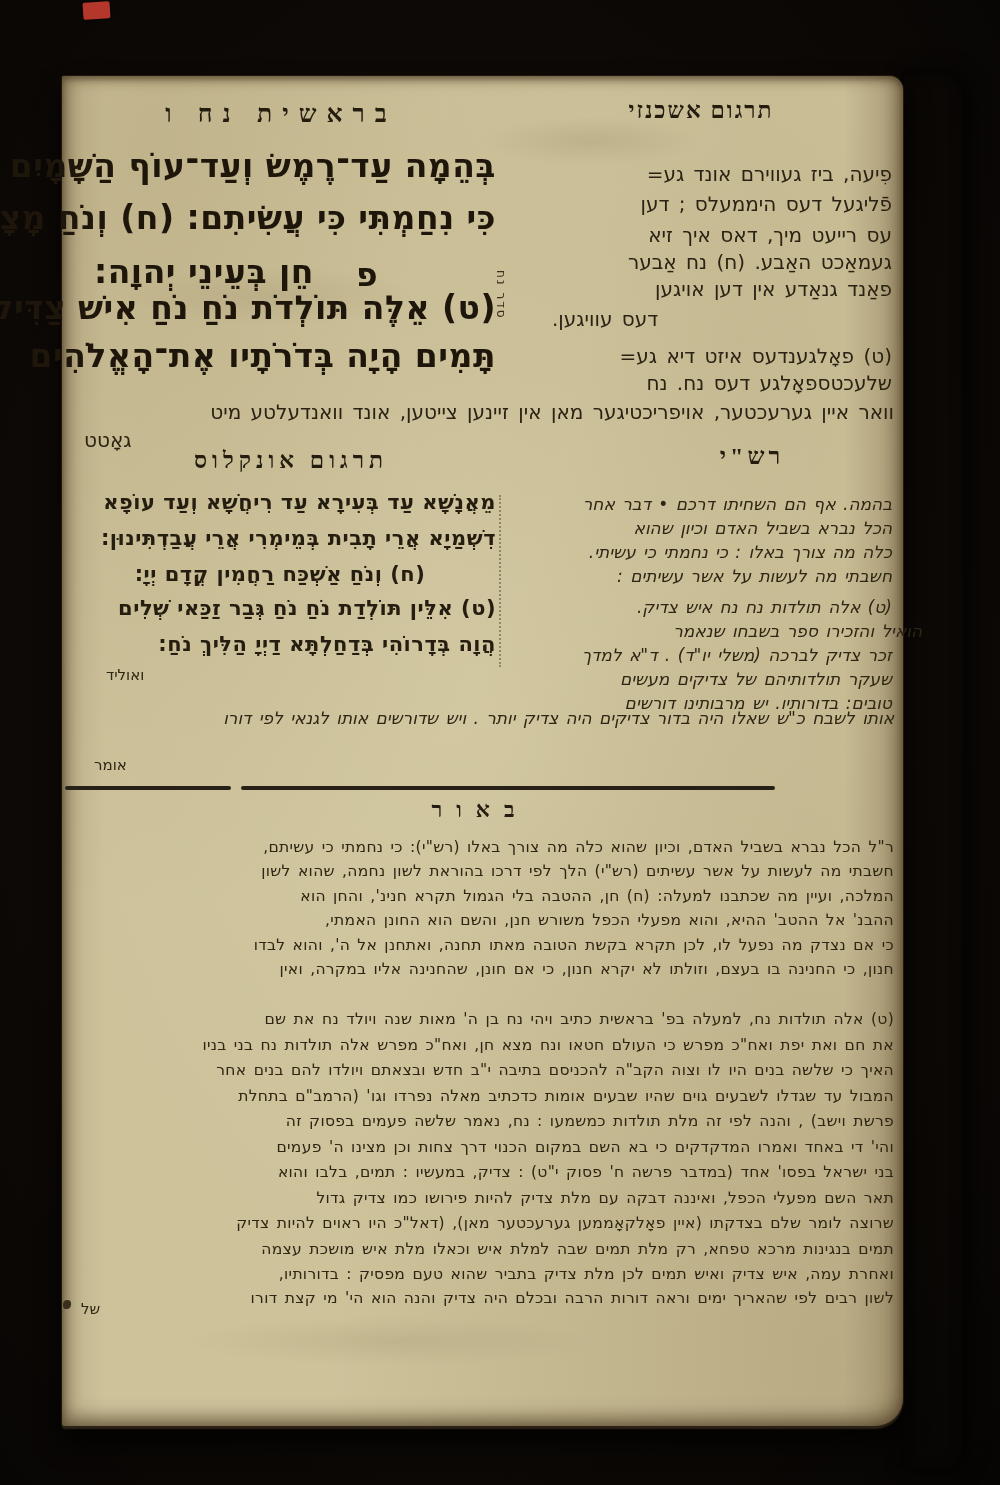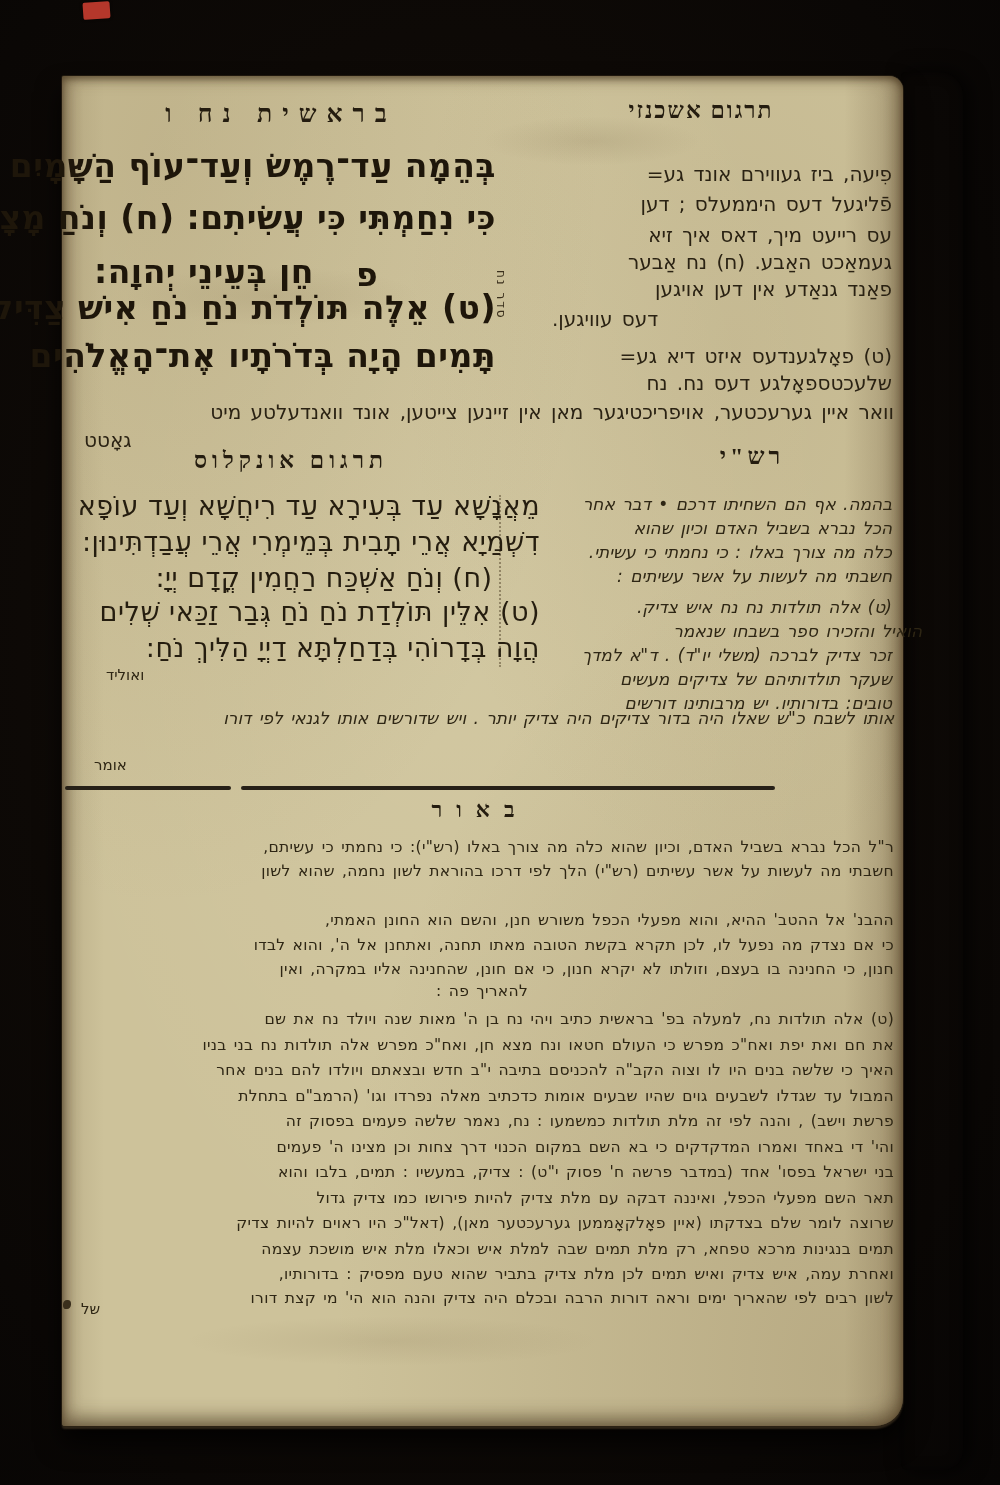--- a/index.html
+++ b/index.html
@@ -32,21 +32,21 @@
   .hdr-left{left:54px;top:24px;width:330px;text-align:center;font-size:25px;letter-spacing:10px;}
   .hdr-ashk{left:448px;top:22px;width:382px;text-align:center;font-size:23px;letter-spacing:2px;}
   .hdr-onk{left:94px;top:372px;width:270px;text-align:center;font-size:23px;letter-spacing:5px;}
   .hdr-rashi{left:620px;top:367px;width:140px;text-align:center;font-size:24px;letter-spacing:4px;}
   .hdr-biur{left:4px;top:721px;width:828px;text-align:center;font-size:22px;letter-spacing:14px;}
   .Lcol{left:2px;width:432px;text-align:right;}
   .Rcol{left:448px;width:382px;text-align:right;}
   .wide{left:8px;width:824px;text-align:right;}
   .big{font-size:33px;font-weight:bold;letter-spacing:.5px;color:#1e160a;}
   .yd{font-size:20px;word-spacing:3px;color:#2a2213;}
-  .tg{font-size:27px;font-weight:400;letter-spacing:.5px;color:#251d0f;padding-left:44px;}
+  .tg{font-size:21px;font-weight:700;letter-spacing:.5px;color:#251d0f;}
   .rs{font-size:17px;word-spacing:2px;color:#2e2614;font-style:italic;}
   .br{font-size:15.5px;letter-spacing:.3px;word-spacing:2px;color:#2e2614;}
   .cw{font-size:15px;color:#2e2614;}
   .rule{position:absolute;height:4px;background:#262017;border-radius:2px;}
   .gutter-rule{position:absolute;left:437px;top:419px;height:172px;width:0;
     border-left:2px dotted rgba(70,55,30,.45);}
   .gutter-txt{position:absolute;left:432px;top:194px;writing-mode:vertical-rl;
     font-size:12px;color:#3a2f1c;letter-spacing:2px;}
   .pmark{position:absolute;left:1px;top:1224px;width:8px;height:9px;background:#3a2f1c;
     border-radius:50% 40% 50% 40%;}
@@ -110,24 +110,24 @@
     <div class="hx rs Rcol" style="top:617px">טובים: בדורותיו. יש מרבותינו דורשים</div>
     <div class="hx rs wide" style="top:632px;width:824px">אותו לשבח כ"ש שאלו היה בדור צדיקים היה צדיק יותר . ויש שדורשים אותו לגנאי לפי דורו</div>
     <div class="hx cw" style="left:32px;top:680px">אומר</div>
 
     <div class="rule" style="left:3px;top:710px;width:166px"></div>
     <div class="rule" style="left:179px;top:710px;width:534px"></div>
 
     <div class="hx hdr hdr-biur">באור</div>
     <div class="hx br wide" style="top:762px">ר"ל הכל נברא בשביל האדם, וכיון שהוא כלה מה צורך באלו (רש"י): כי נחמתי כי עשיתם,</div>
     <div class="hx br wide" style="top:786px">חשבתי מה לעשות על אשר עשיתים (רש"י) הלך לפי דרכו בהוראת לשון נחמה, שהוא לשון</div>
+    <div class="hx br wide" style="top:811px">המלכה, ועיין מה שכתבנו למעלה: (ח) חן, ההטבה בלי הגמול תקרא חנינ', והחן הוא</div>
     <div class="hx br wide" style="top:835px">ההבנ' אל ההטב' ההיא, והוא מפעלי הכפל משורש חנן, והשם הוא החונן האמתי,</div>
     <div class="hx br wide" style="top:860px">כי אם נצדק מה נפעל לו, לכן תקרא בקשת הטובה מאתו תחנה, ואתחנן אל ה', והוא לבדו</div>
     <div class="hx br wide" style="top:884px">חנון, כי החנינה בו בעצם, וזולתו לא יקרא חנון, כי אם חונן, שהחנינה אליו במקרה, ואין</div>
-    <div class="hx br wide" style="top:906px;text-align:center">להאריך פה :</div>
 
     <div class="hx br wide" style="top:934px">(ט) אלה תולדות נח, למעלה בפ' בראשית כתיב ויהי נח בן ה' מאות שנה ויולד נח את שם</div>
     <div class="hx br wide" style="top:960px">את חם ואת יפת ואח"כ מפרש כי העולם חטאו ונח מצא חן, ואח"כ מפרש אלה תולדות נח בני בניו</div>
     <div class="hx br wide" style="top:985px">האיך כי שלשה בנים היו לו וצוה הקב"ה להכניסם בתיבה י"ב חדש ובצאתם ויולדו להם בנים אחר</div>
     <div class="hx br wide" style="top:1011px">המבול עד שגדלו לשבעים גוים שהיו שבעים אומות כדכתיב מאלה נפרדו וגו' (הרמב"ם בתחלת</div>
     <div class="hx br wide" style="top:1036px">פרשת וישב) , והנה לפי זה מלת תולדות כמשמעו : נח, נאמר שלשה פעמים בפסוק זה</div>
     <div class="hx br wide" style="top:1062px">והי' די באחד ואמרו המדקדקים כי בא השם במקום הכנוי דרך צחות וכן מצינו ה' פעמים</div>
     <div class="hx br wide" style="top:1087px">בני ישראל בפסו' אחד (במדבר פרשה ח' פסוק י"ט) : צדיק, במעשיו : תמים, בלבו והוא</div>
     <div class="hx br wide" style="top:1113px">תאר השם מפעלי הכפל, ואיננה דבקה עם מלת צדיק להיות פירושו כמו צדיק גדול</div>
     <div class="hx br wide" style="top:1138px">שרוצה לומר שלם בצדקתו (איין פאָלקאָממען גערעכטער מאן), (דאל"כ היו ראוים להיות צדיק</div>

